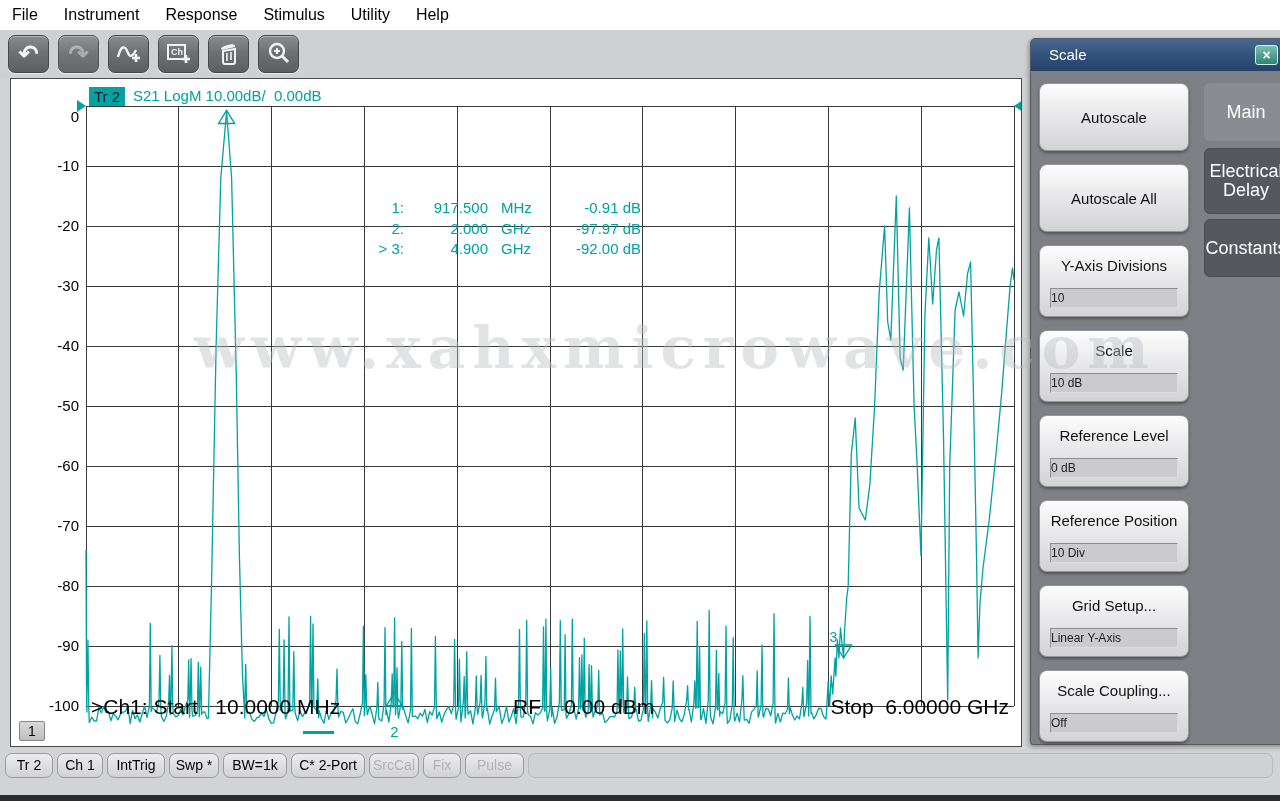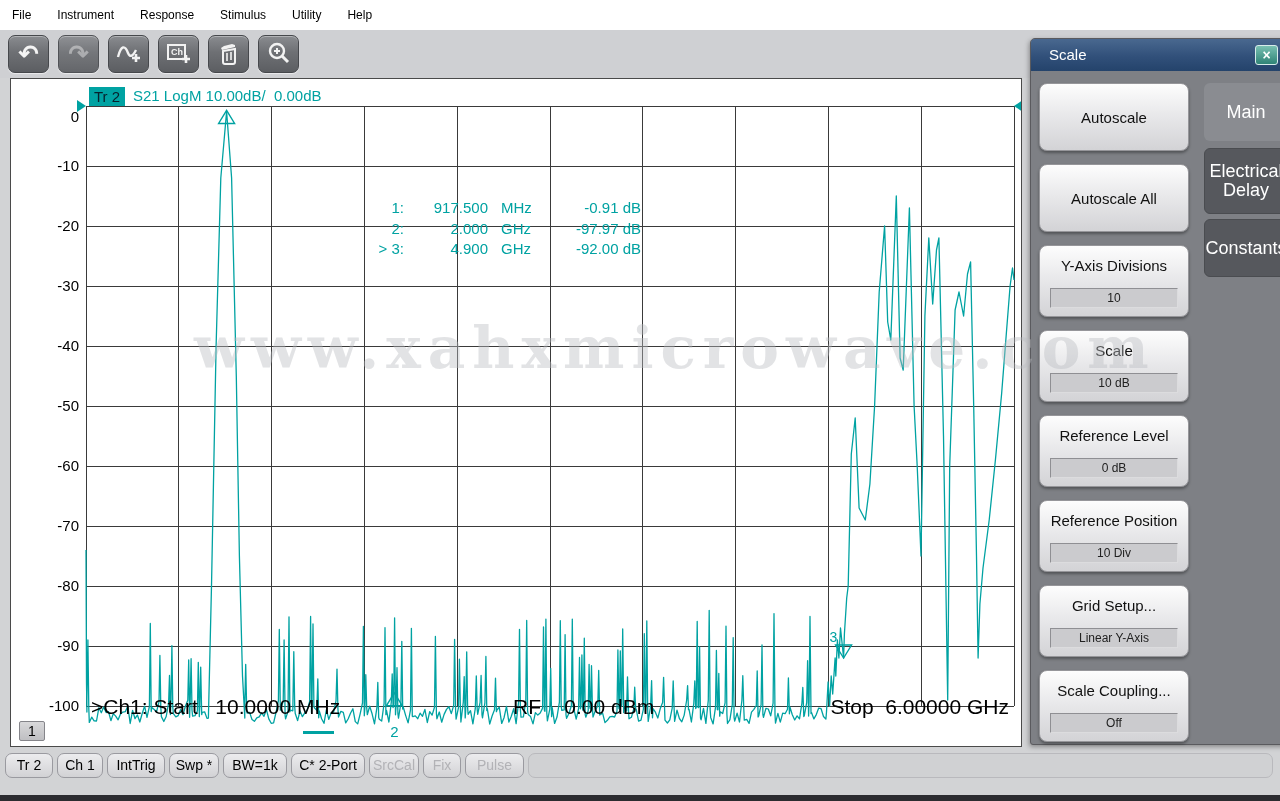--- a/index.html
+++ b/index.html
@@ -1,21 +1,21 @@
 <!DOCTYPE html>
 <html><head>
 <meta charset="utf-8">
 <style>
   * { margin:0; padding:0; box-sizing:border-box; }
   html,body { width:1280px; height:801px; overflow:hidden; }
   body { position:relative; background:#d2d3d5; font-family:"Liberation Sans", sans-serif; }
 
   
   .menubar { position:absolute; left:0; top:0; width:1280px; height:30px; background:#ffffff; display:flex; align-items:center; padding-left:12px; }
-  .menu-item { font-size:12px; color:#000; margin-right:26px; cursor:default; }
+  .menu-item { font-size:16px; color:#000; margin-right:26px; cursor:default; }
 
   
   .toolbar { position:absolute; left:0; top:30px; width:1280px; height:48px; background:#cfd0d3; display:flex; align-items:center; padding-left:8px; }
   .tb-btn { width:41px; height:38px; margin-right:9px; border-radius:7px; border:1px solid #46484c;
             background:linear-gradient(180deg,#8a8c90 0%,#6e7074 45%,#5c5e62 100%);
             box-shadow:0 1px 1px rgba(255,255,255,.6), inset 0 1px 0 rgba(255,255,255,.35);
             display:flex; align-items:center; justify-content:center; color:#f4f4f4; position:relative; }
   .tb-btn.disabled { opacity:.92; }
   .tb-btn.disabled .glyph, .tb-btn.disabled svg { opacity:.45; }
   .tb-btn .glyph { font-size:24px; font-weight:bold; line-height:1; }
@@ -66,21 +66,21 @@
               color:#fff; font-size:14px; font-weight:bold; text-align:center; line-height:18px; }
   .sp-body { position:absolute; left:0; top:32px; width:159px; padding:12px 0 0 8px; display:flex; flex-direction:column; gap:13px; }
   .sp-btn { width:150px; border-radius:8px; border:1px solid #96969a; position:relative;
             background:linear-gradient(180deg,#fdfdfd 0%,#e9e9eb 45%,#d3d3d6 100%);
             box-shadow:0 2px 3px rgba(0,0,0,.35); color:#111; font-size:15px; text-align:center; }
   .sp-btn.simple { height:68px; display:flex; align-items:center; justify-content:center; }
   .sp-btn.valbtn { height:72px; }
   .sp-btn.valbtn .sp-label { display:block; margin-top:11px; line-height:17px; }
   .sp-value { position:absolute; left:10px; right:10px; bottom:8px; height:20px; background:#cbcbce;
               border:1px solid; border-color:#8f8f93 #dcdcde #dcdcde #8f8f93;
-              font-size:12px; color:#222; text-align:center; line-height:18px; }
+              font-size:12px; color:#222; text-align:left; line-height:18px; }
   .sp-tabs { position:absolute; right:0; top:44px; width:88px; }
   .sp-tab { width:84px; margin-left:4px; border-radius:6px; color:#fff; font-size:18px;
             display:flex; align-items:center; justify-content:center; text-align:center; }
   .sp-tab.active { height:58px; background:#8a8c91; margin-bottom:7px; }
   .sp-tab.dark { background:#56585d; border:1px solid #4a4c50; margin-bottom:5px; }
   .sp-tab.t2 { height:66px; line-height:19px; }
   .sp-tab.t3 { height:58px; }
 </style>
 </head>
 <body>

